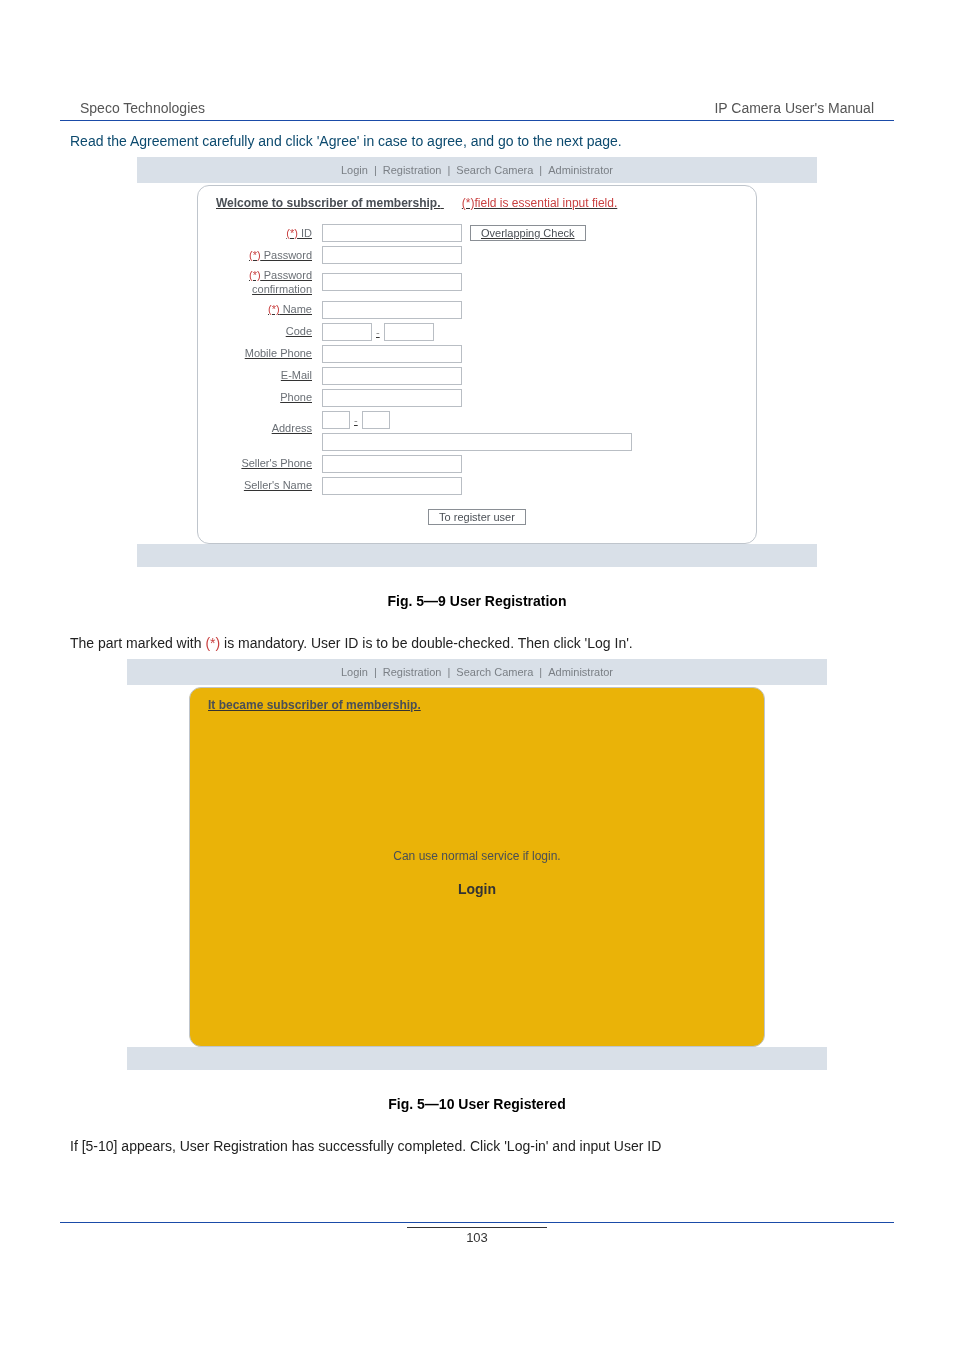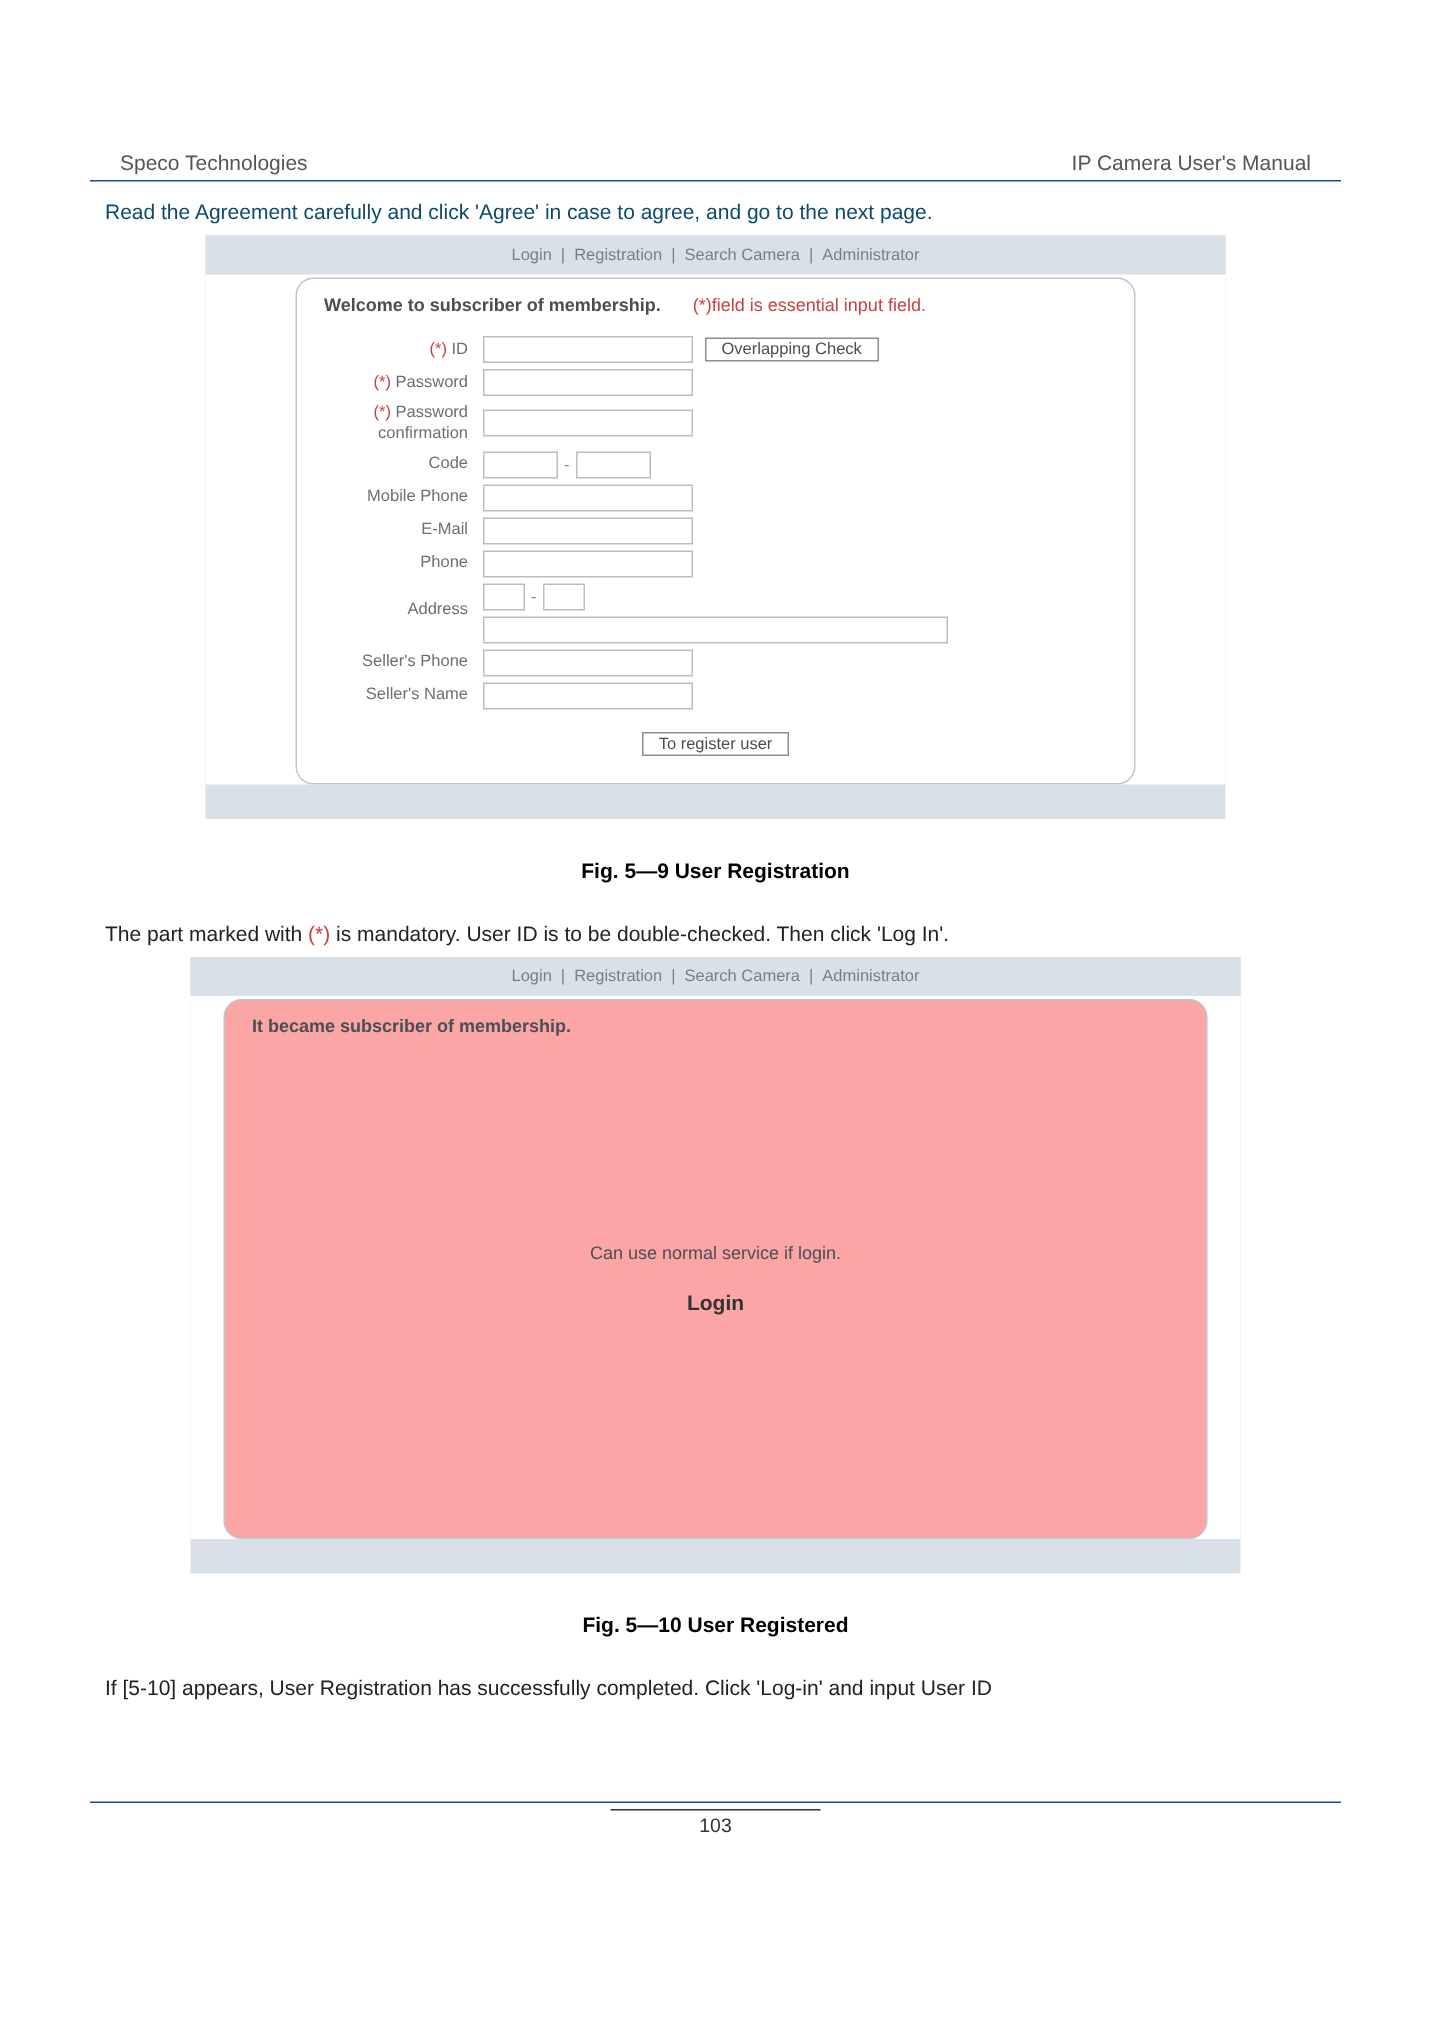--- a/index.html
+++ b/index.html
@@ -46,25 +46,25 @@
   .gray-bar span { margin: 0 3px; }
   .panel {
     width: 560px;
     margin: 0 auto;
     border: 1px solid #bfc5cc;
     border-radius: 12px;
     background: #fff;
     padding: 8px 14px 14px 14px;
   }
   .panel2 {
-    width: 656px;
+    width: 576px;
     margin: 0 auto;
     border: 1px solid #bfc5cc;
     border-radius: 12px;
-    background: #fca5a5;
+    background: #eab308;
     padding: 8px 14px 14px 14px;
     min-height: 360px;
     position: relative;
   }
   .welcome-row {
     font-size: 12px;
     color: #4a4f55;
     padding: 2px 4px 10px 4px;
   }
   .welcome-row .bold { font-weight: bold; }
@@ -159,20 +159,21 @@
   }
   .panel-outer {
     background:#d9e0e8;
     width:680px;
     margin:0 auto;
     padding-bottom:23px;
   }
   .panel-inner-pad {
     background:#fff;
     padding-top:2px;
+    text-decoration:underline;
   }
 </style>
 </head>
 <body>
 
 <div class="page">
 
   <div class="header-row">
     <span>Speco Technologies</span>
     <span>IP Camera User's Manual</span>
@@ -214,20 +215,26 @@
       </div>
 
       <div class="form-row">
         <div class="form-label">
           <span class="star">(*)</span><span> Password</span><br>
           <span>confirmation</span>
         </div>
         <div class="finput"></div>
       </div>
 
+      <div class="form-row">
+        <div class="form-label">
+          <span class="star">(*)</span><span> Name</span>
+        </div>
+        <div class="finput"></div>
+      </div>
 
       <div class="form-row">
         <div class="form-label">Code</div>
         <div class="finput short"></div>
         <span class="dash">-</span>
         <div class="finput short"></div>
       </div>
 
       <div class="form-row">
         <div class="form-label">Mobile Phone</div>

